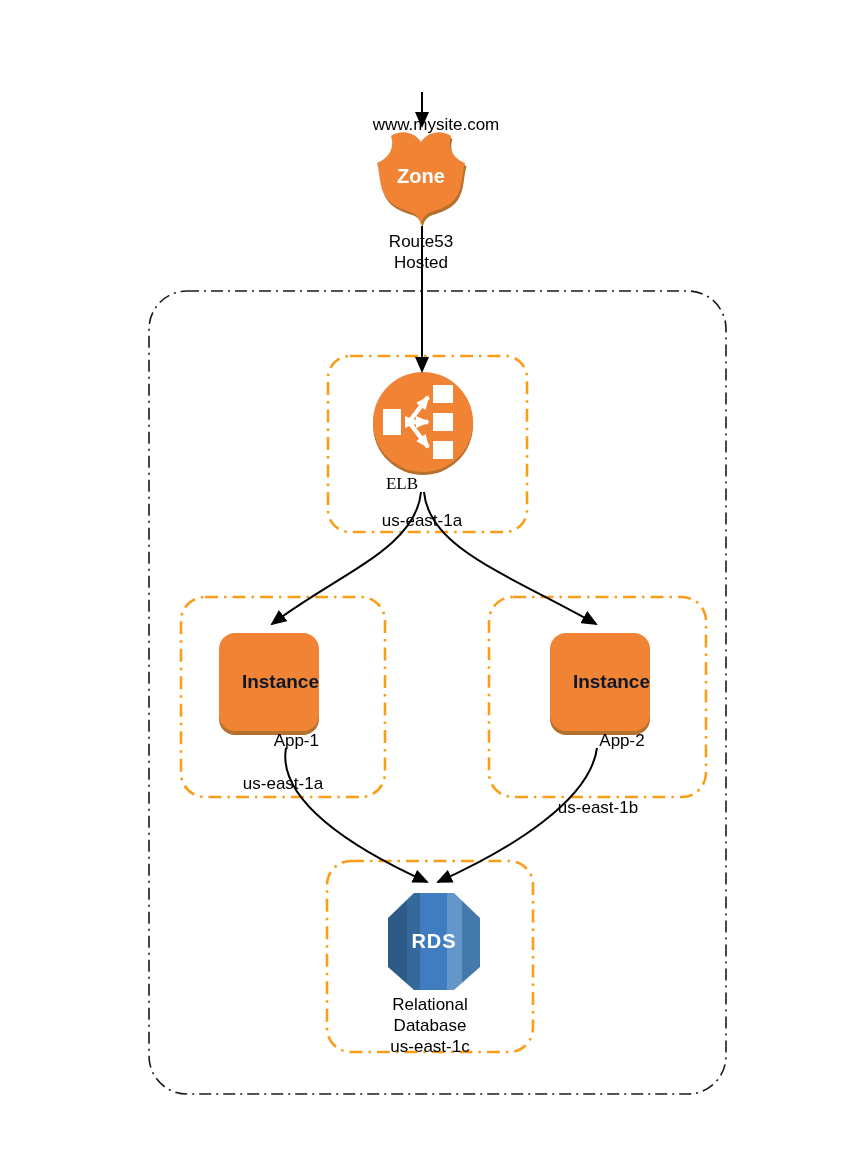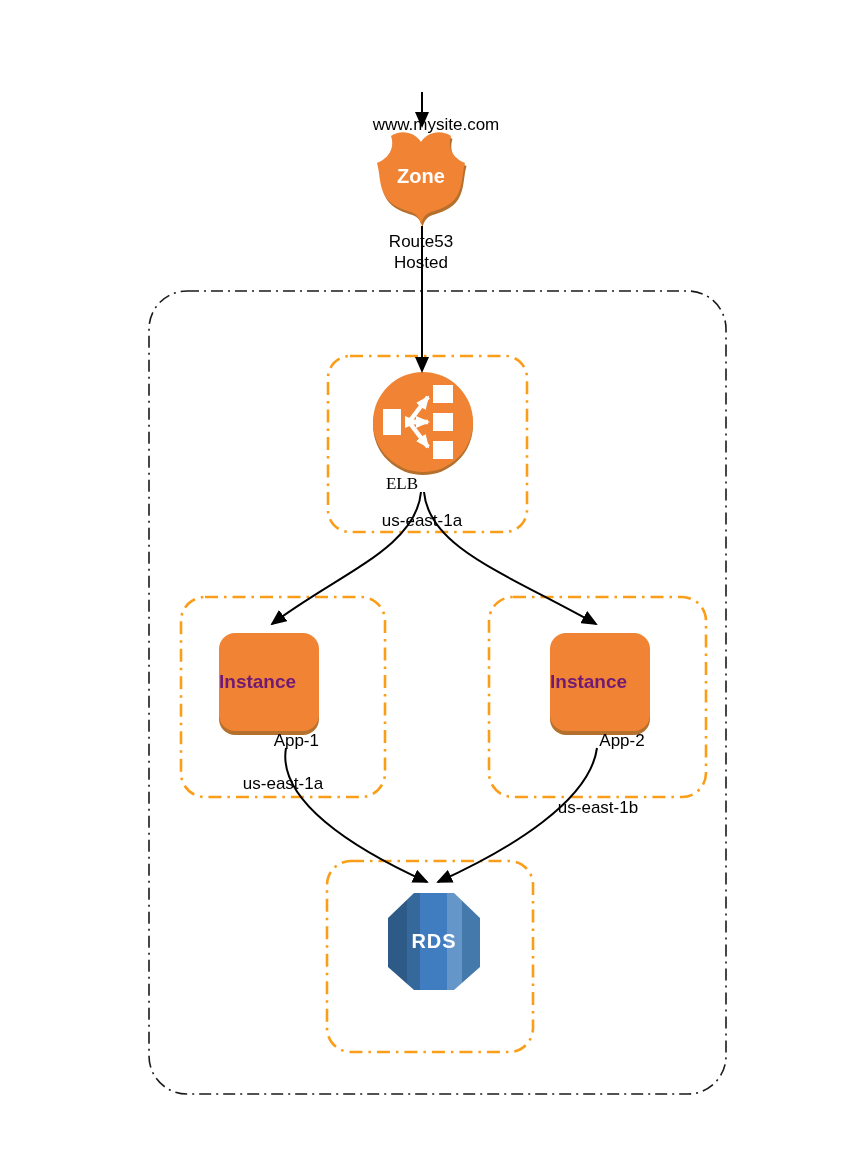--- a/index.html
+++ b/index.html
@@ -19,22 +19,22 @@
     line-height:21px;
     color:#000000;
     white-space:nowrap;
   }
   .inst{
     position:absolute;
     width:100px;height:98px;
     background:#F08434;
     border-radius:16px;
     box-shadow:0 4px 0 #B5702D;
-    display:flex;align-items:center;justify-content:flex-start;
-    color:#701a75;font-weight:bold;font-size:19px;
+    display:flex;align-items:center;justify-content:flex-end;
+    color:#0f172a;font-weight:bold;font-size:19px;
   }
 </style>
 </head>
 <body>
 
 <div id="canvas">
 
   <svg class="layer" width="849" height="1161" viewBox="0 0 849 1161">
     <rect x="149" y="291" width="577" height="803" rx="38" ry="38" fill="none" stroke="#1A1A1A" stroke-width="1.6" stroke-dasharray="12 5 2 5"></rect>
     <rect x="328" y="356" width="199" height="176" rx="22" ry="22" fill="none" stroke="#FA9E19" stroke-width="2.6" stroke-dasharray="13 6 2.5 6"></rect>
@@ -123,14 +123,19 @@
 
   <div class="lbl" style="left:352px;top:473px;width:100px;font-family:Liberation Serif, serif;">ELB</div>
   <div class="lbl" style="left:352px;top:510px;width:140px;">us-east-1a</div>
 
   <div class="lbl" style="left:219px;top:730px;width:100px;text-align:right;">App-1</div>
   <div class="lbl" style="left:213px;top:773px;width:140px;">us-east-1a</div>
 
   <div class="lbl" style="left:572px;top:730px;width:100px;">App-2</div>
   <div class="lbl" style="left:528px;top:773px;width:140px;margin-top:24px;">us-east-1b</div>
 
+  <div class="lbl" style="left:360px;top:994px;width:140px;">
+    <span style="display:block">Relational</span>
+    <span style="display:block">Database</span>
+    <span style="display:block">us-east-1c</span>
+  </div>
 
 </div>
 
 </body></html>

